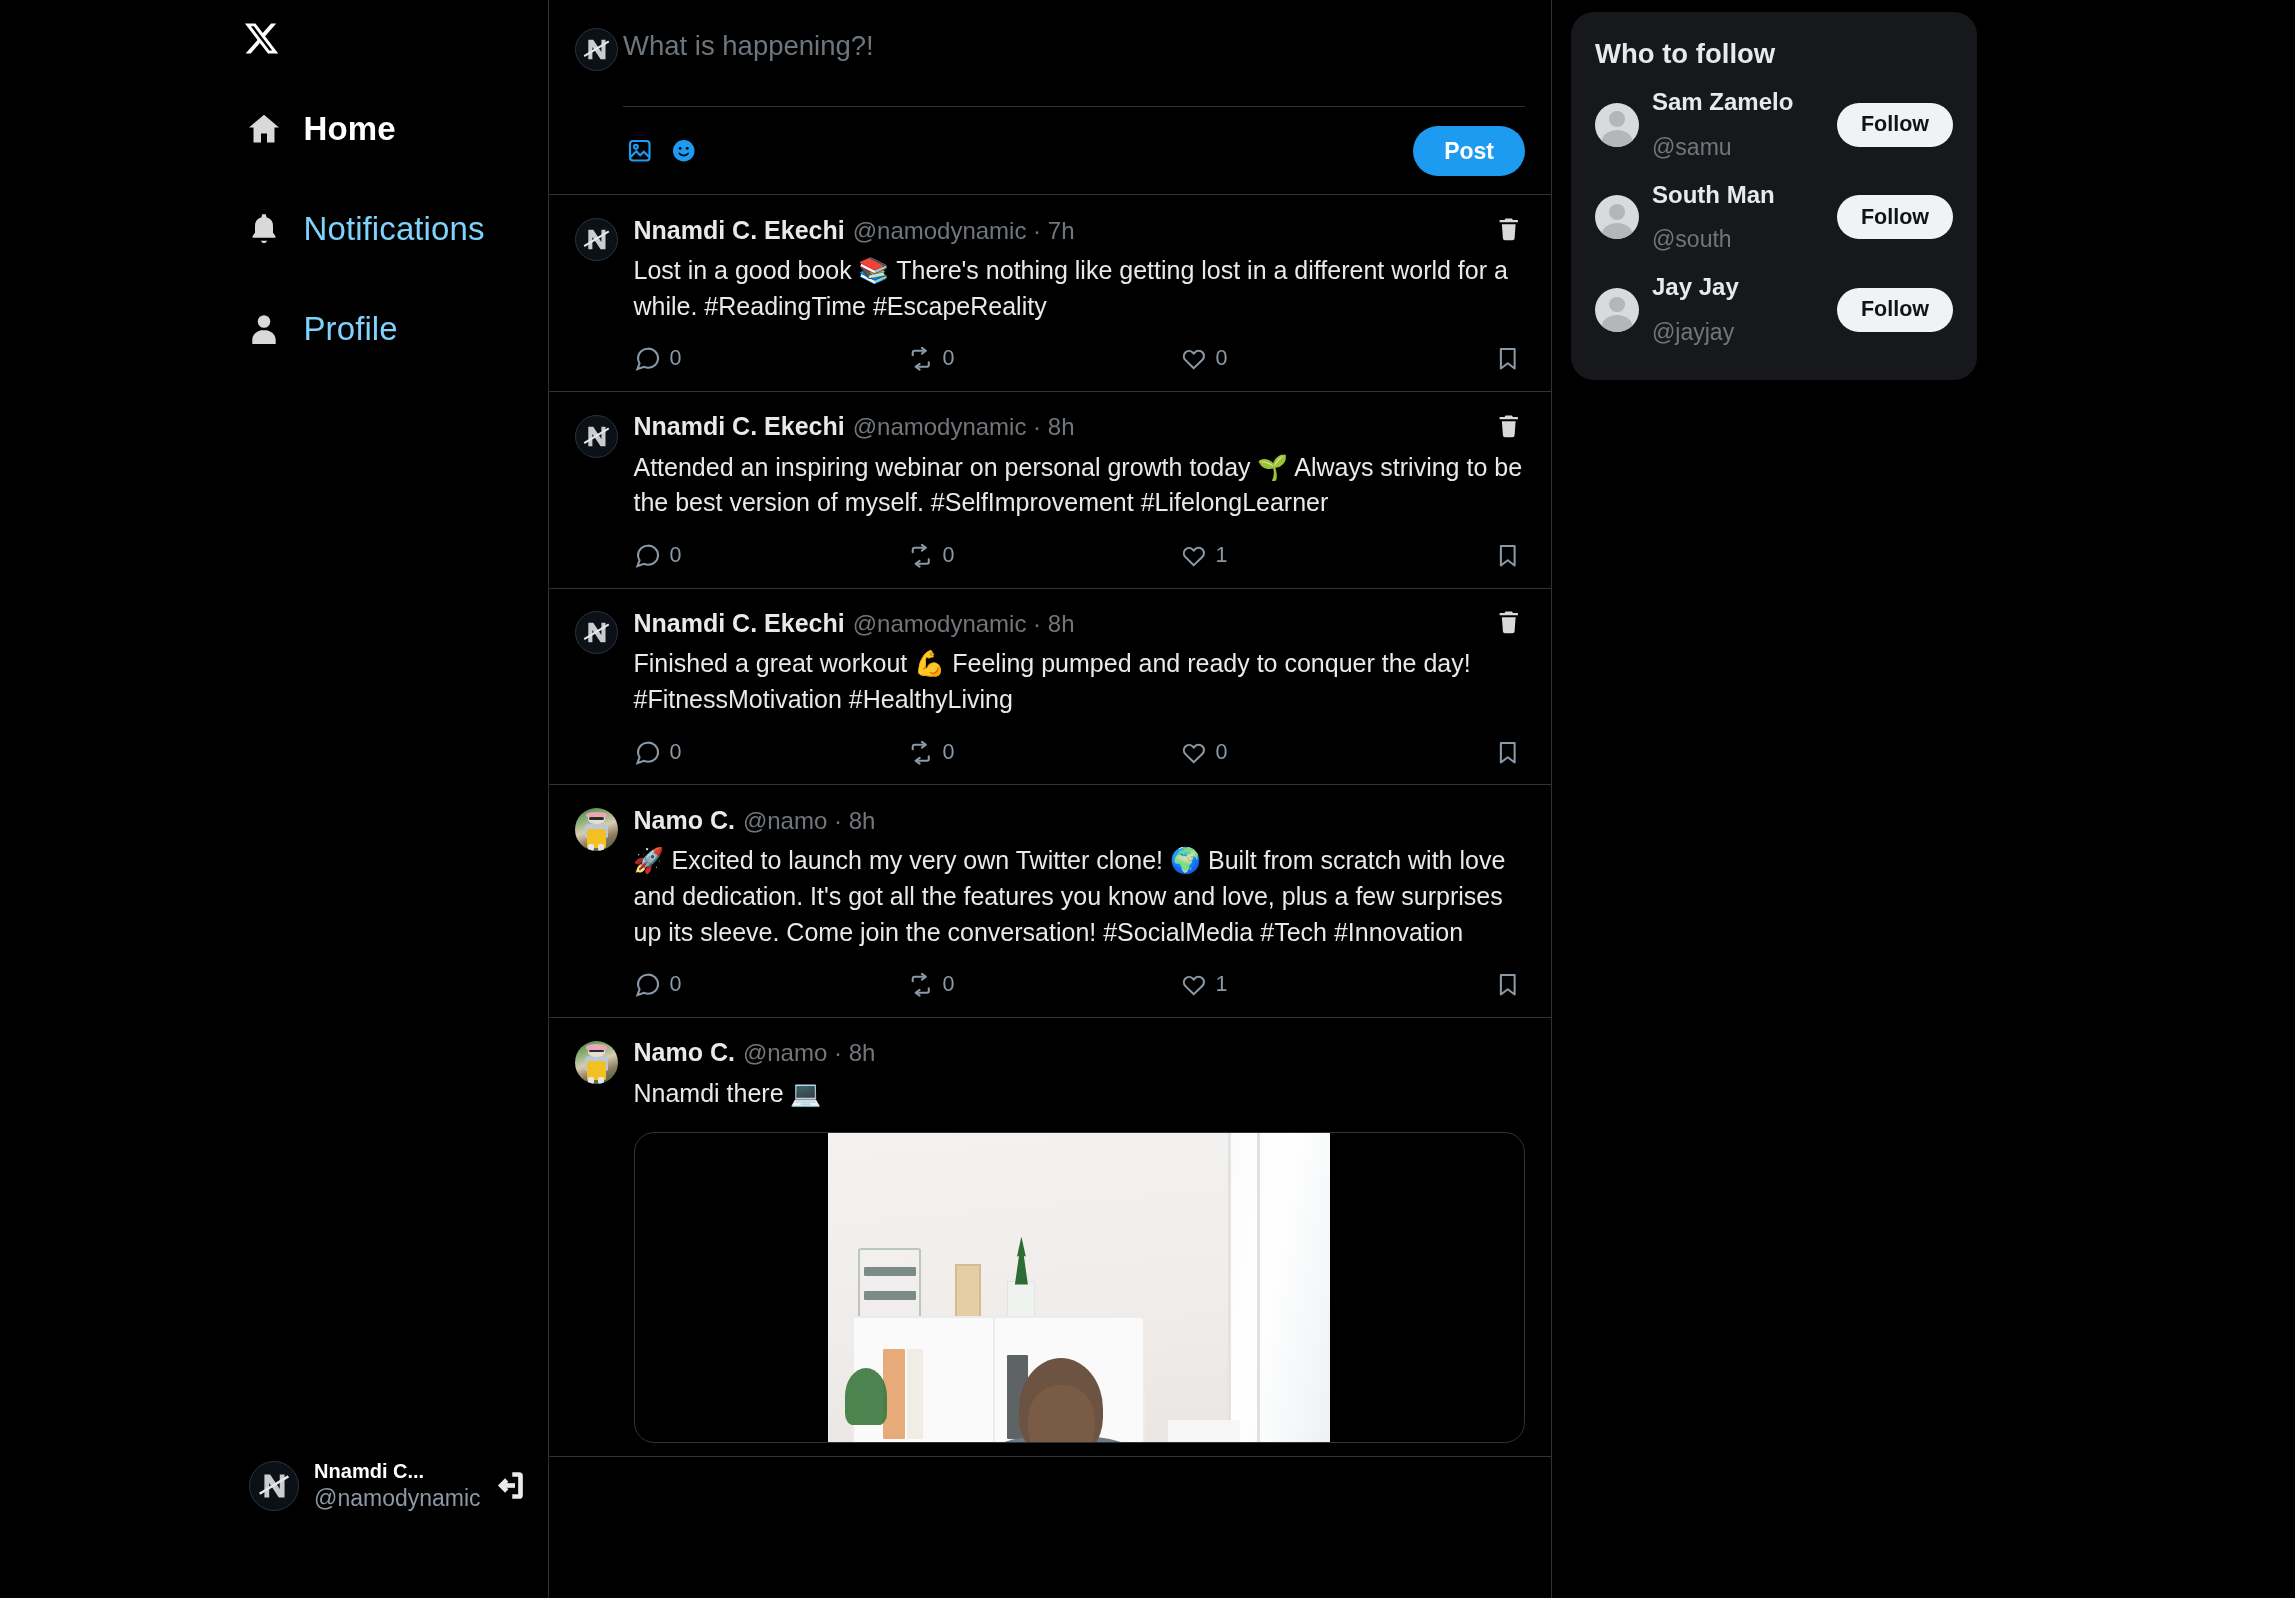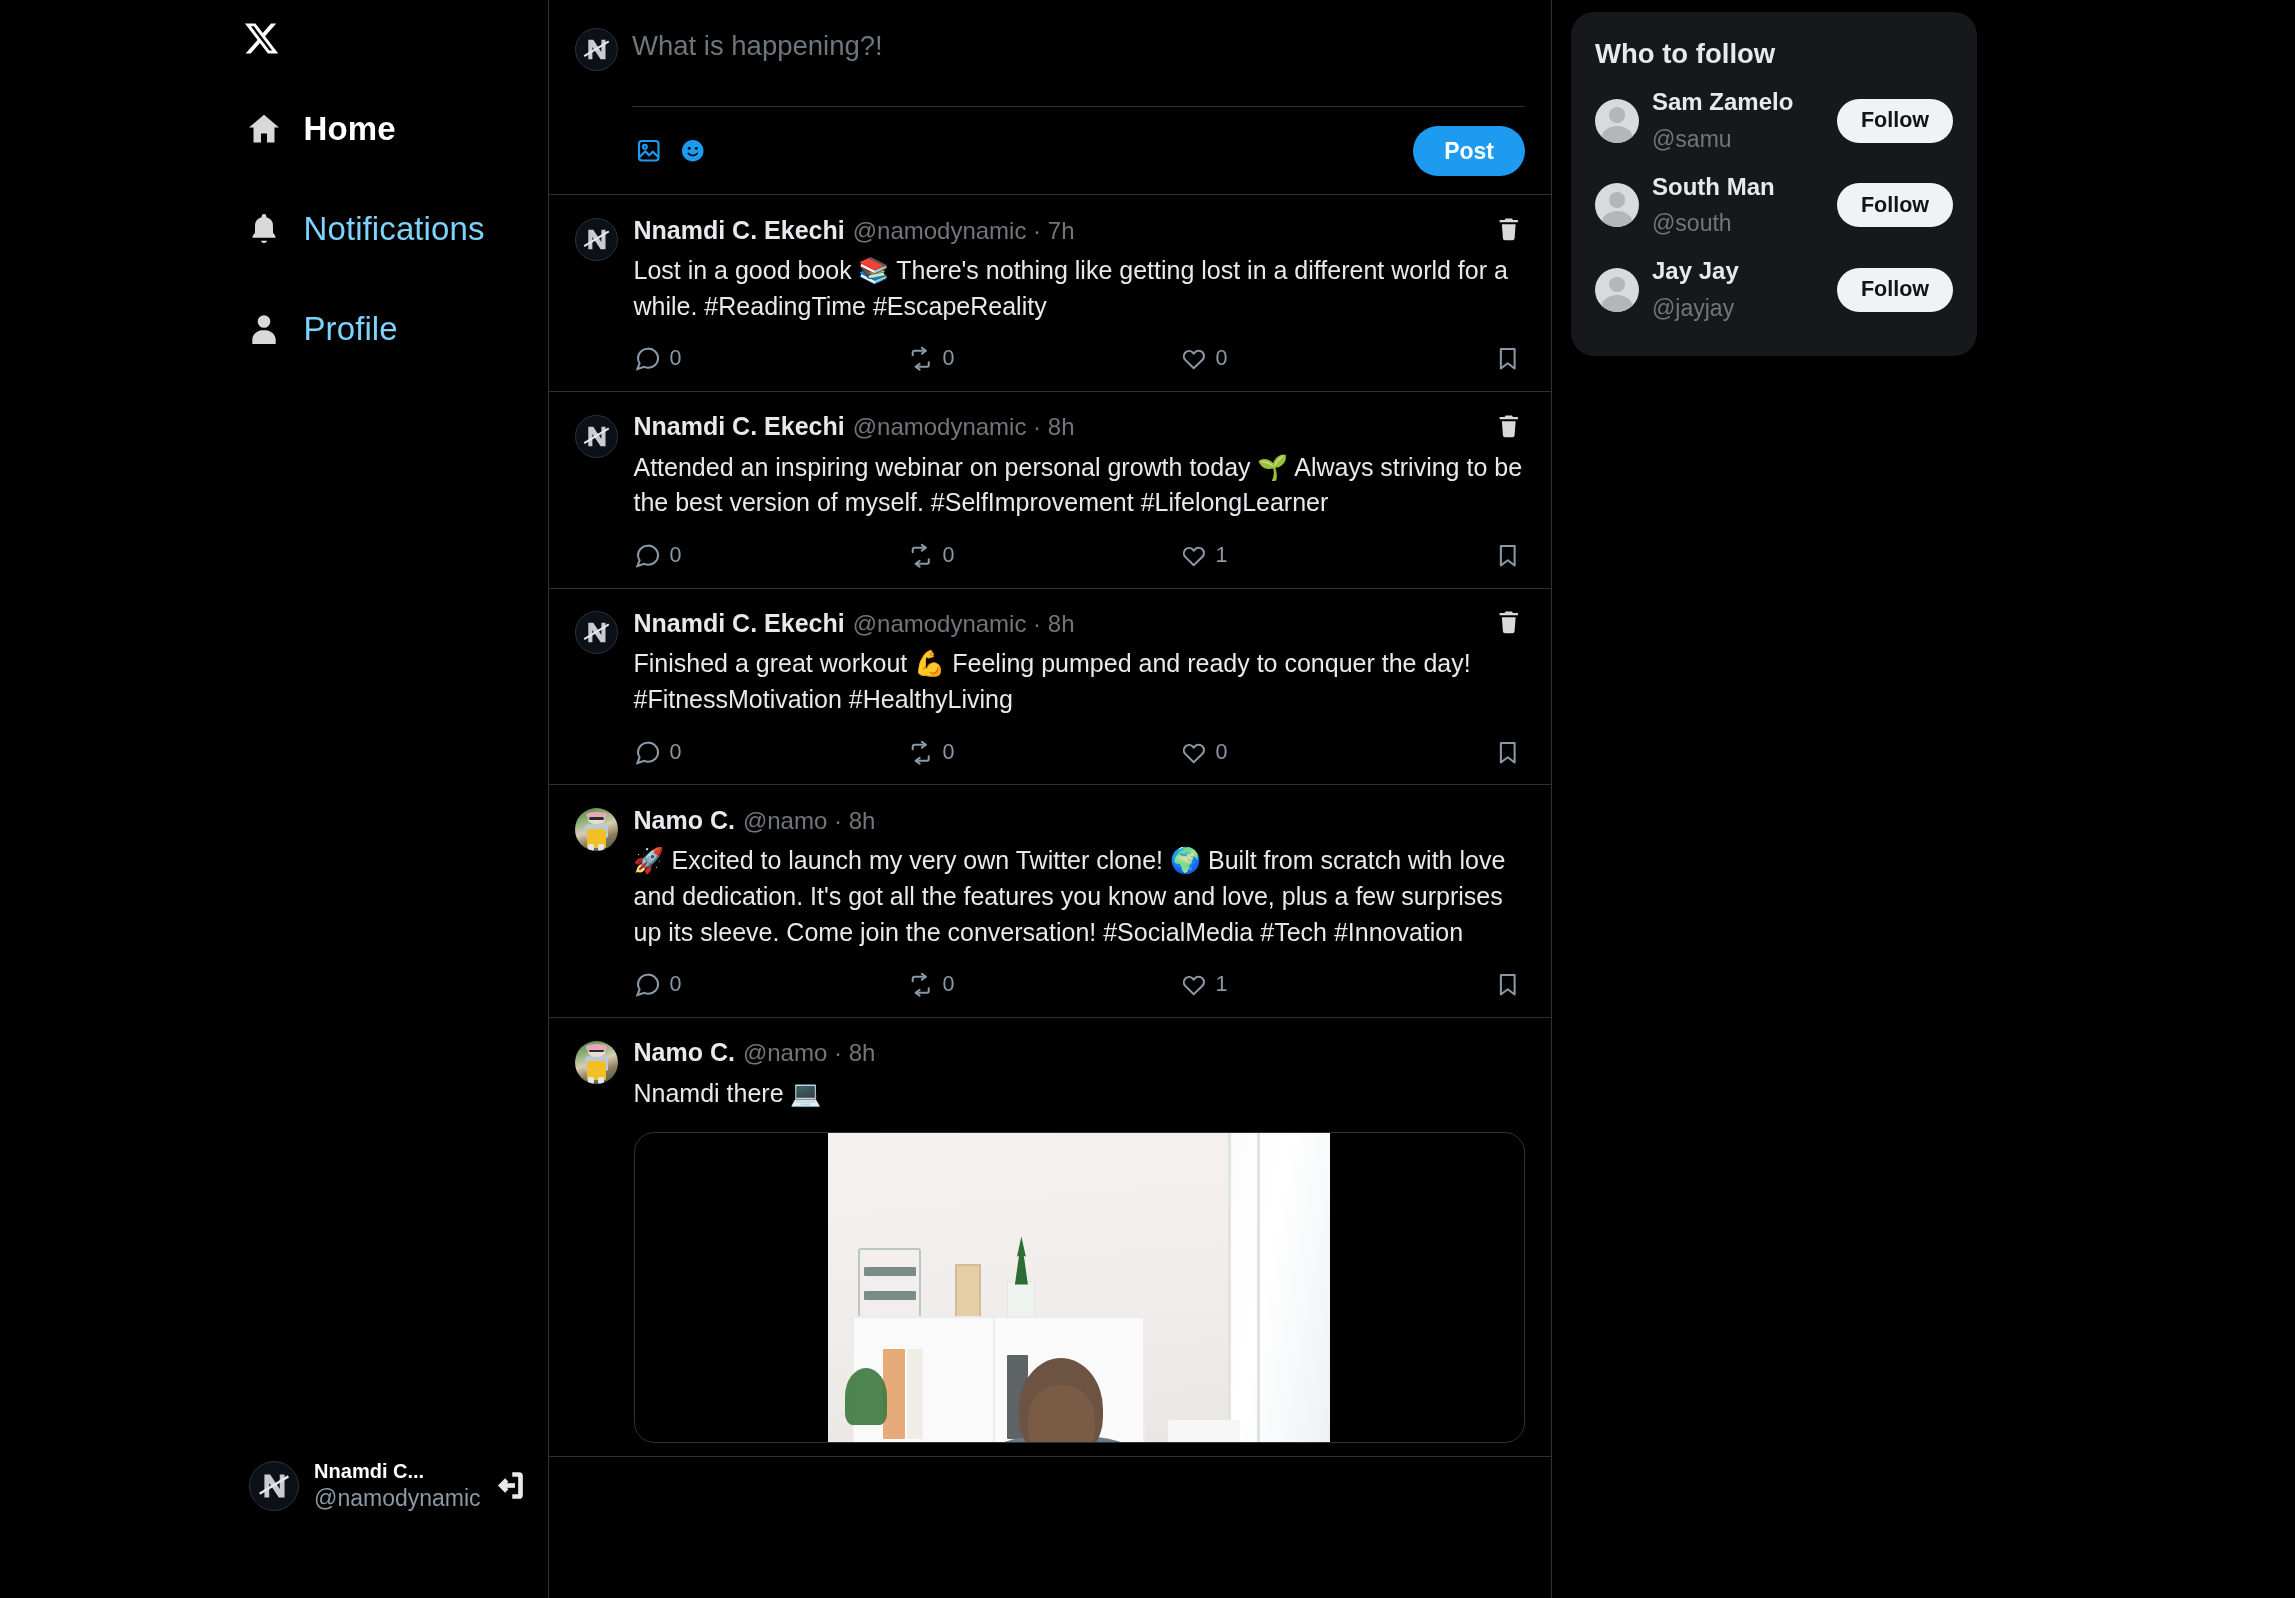--- a/index.html
+++ b/index.html
@@ -224,21 +224,21 @@
     transform: translateX(-50%);
     width: 62px;
     height: 8.4px;
     border-radius: 597px;
     background: #1d9bf0;
   }
 
   
   .compose {
     display: flex;
-    gap: 14px;
+    gap: 5px;
     padding: 24px 26px 18px 26px;
     border-bottom: 1.2px solid #2f3336;
   }
   .compose .avatar-n { width: 43px; height: 43px; margin-top: 3.6px; }
   .compose-right { flex: 1; display: flex; flex-direction: column; }
   .compose-placeholder {
     font-size: 27.5px;
     color: #6e767d;
     min-height: 77px;
     padding-top: 6px;
@@ -462,21 +462,21 @@
     margin-bottom: 8.4px;
   }
   .wtf-row {
     display: flex;
     align-items: center;
     gap: 13px;
     padding: 9.6px 0;
     cursor: pointer;
   }
   .wtf-row .avatar-gray { width: 44px; height: 44px; }
-  .wtf-meta { flex: 1; min-width: 0; display: flex; flex-direction: column; gap: 9px; }
+  .wtf-meta { flex: 1; min-width: 0; display: flex; flex-direction: column; gap: 17px; }
   .wtf-name {
     font-size: 24px;
     font-weight: 700;
     color: #e7e9ea;
     white-space: nowrap;
     overflow: hidden;
     text-overflow: ellipsis;
     line-height: 1.2;
   }
   .wtf-handle {

